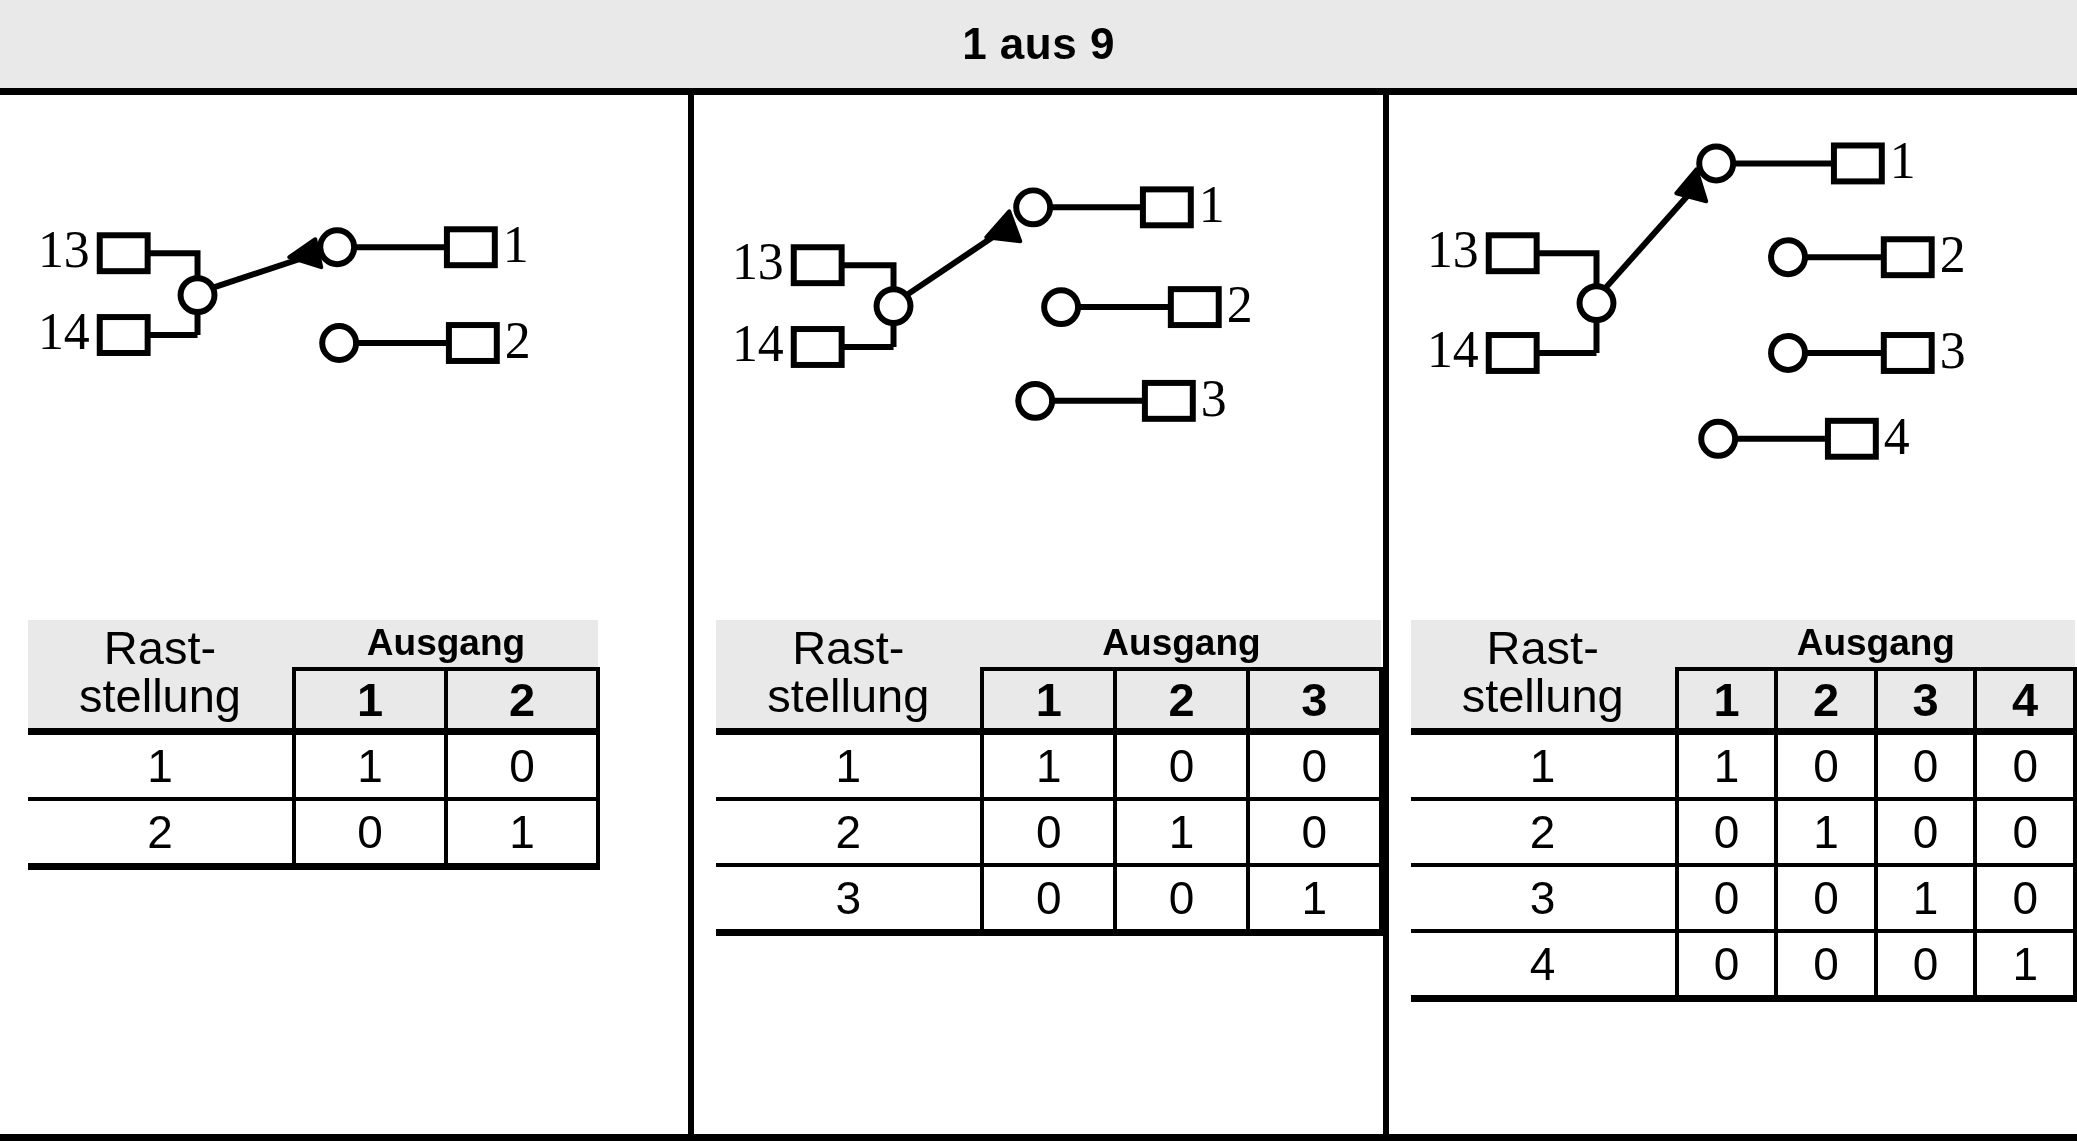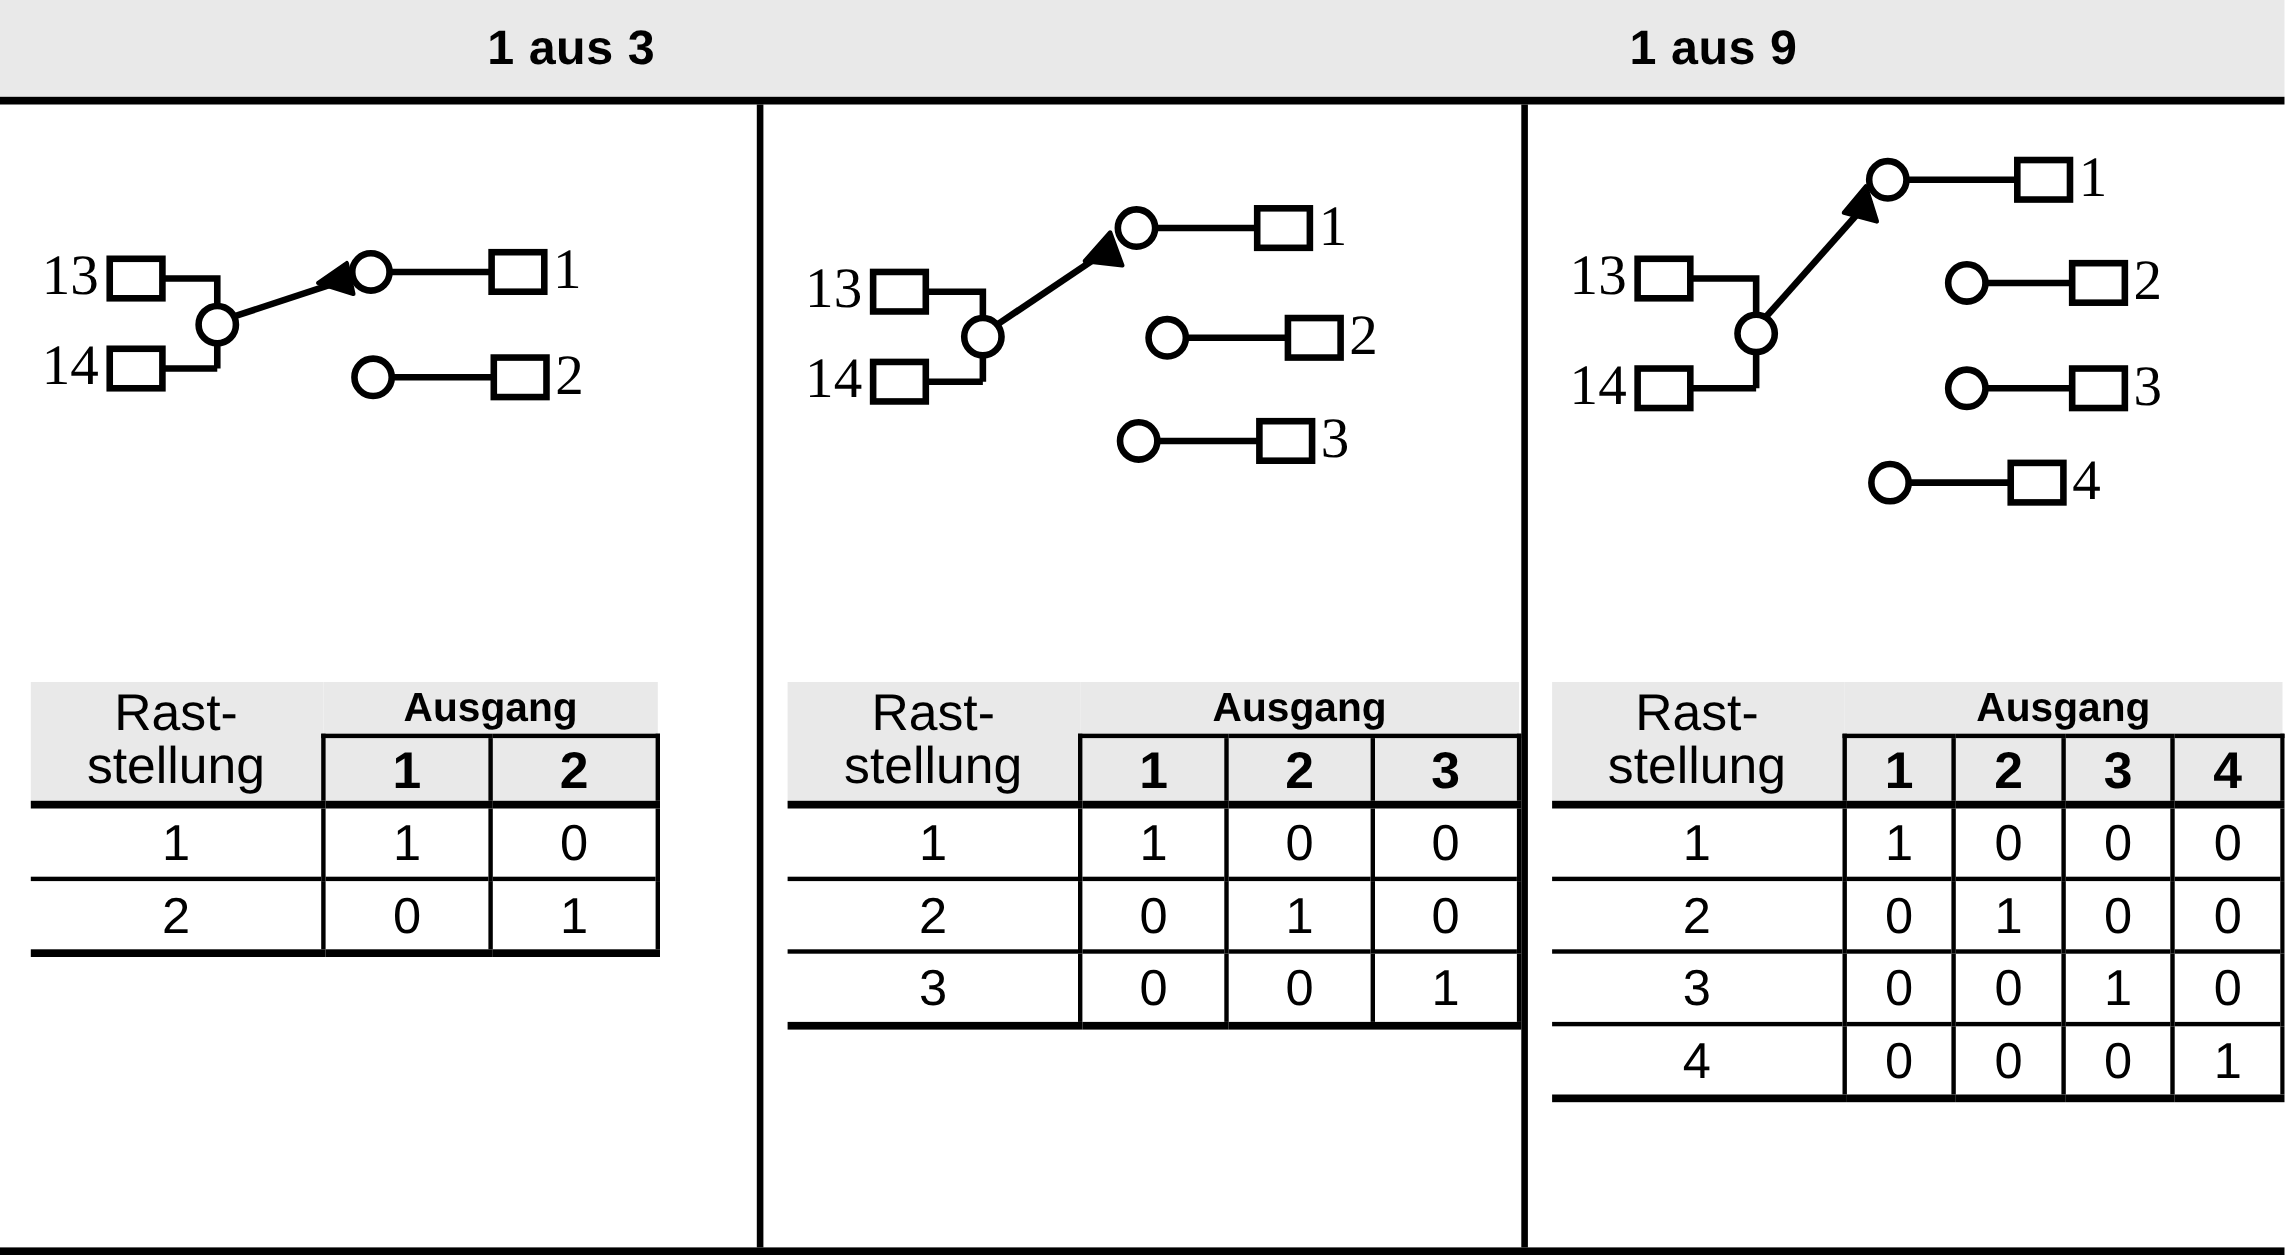--- a/index.html
+++ b/index.html
@@ -122,23 +122,20 @@
   
   .top-bar { border-top: 4px solid #000; }
   .hrule { border-top: 4px solid #000; }
   .thick-bottom { border-bottom: 7px solid #000; }
   .rast-col { min-width: 236px; }
 </style>
 </head>
 <body>
 
 <div class="header-band">
-  <div class="header-cell">
-    <span class="title">1 aus 3</span>
-  </div>
   <div class="header-cell">
     <span class="title">1 aus 9</span>
   </div>
 </div>
 <div class="header-rule"></div>
 
 <div class="panels">
 
   <div class="panel">
     <div class="schematic">

